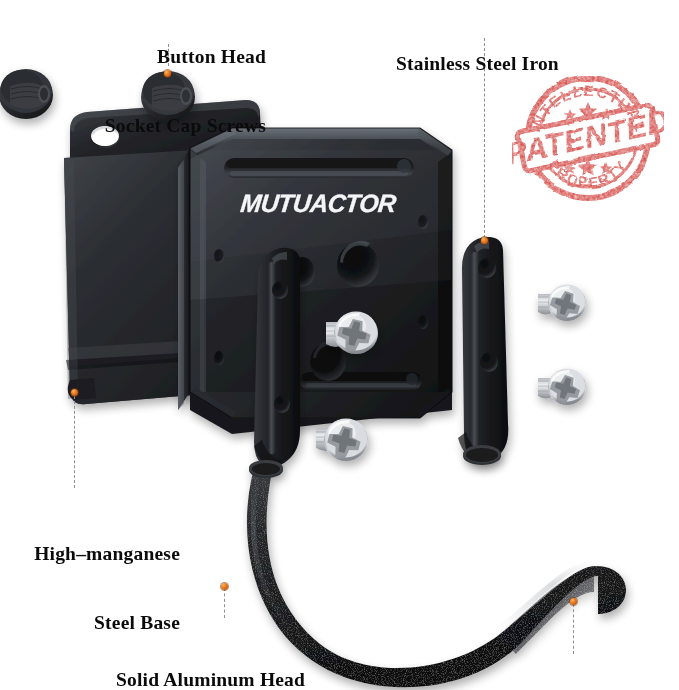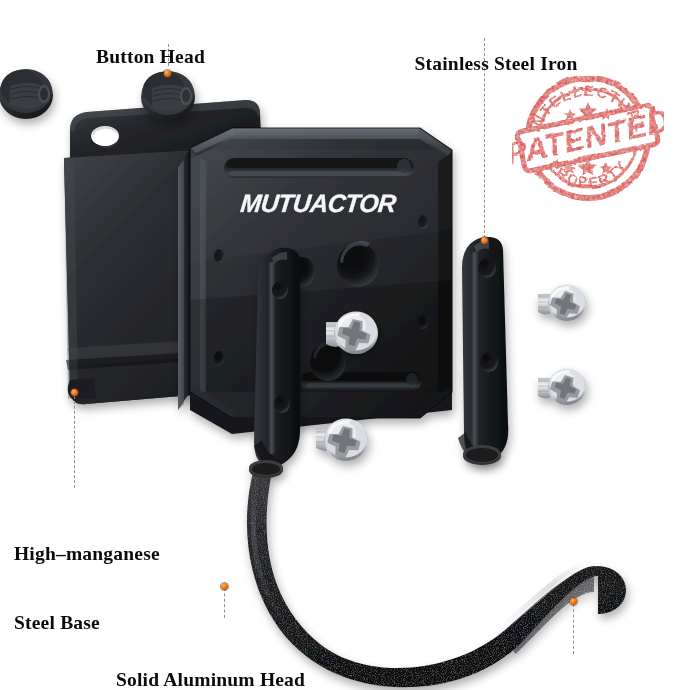--- a/index.html
+++ b/index.html
@@ -18,21 +18,21 @@
   }
   .callout-label {
     position: absolute;
     color: #0b0b0b;
     font-family: "Liberation Serif", "DejaVu Serif", serif;
     font-weight: 700;
     font-size: 19.5px;
     line-height: 23px;
     letter-spacing: 0.2px;
     white-space: pre;
-    text-align: left;
+    text-align: right;
   }
   .leader {
     position: absolute;
     border-left: 1.4px dashed #8f8f8f;
     width: 0;
   }
   .dot {
     position: absolute;
     width: 7px;
     height: 7px;
@@ -438,23 +438,24 @@
   <div class="leader" style="left:573px; top:604px; height:50px;"></div>
 
   <div class="dot" style="left:164px; top:70px;"></div>
   <div class="dot" style="left:481px; top:237px;"></div>
   <div class="dot" style="left:71px; top:389px;"></div>
   <div class="dot" style="left:221px; top:583px;"></div>
   <div class="dot" style="left:570px; top:598px;"></div>
 
   <div class="callout-label" style="left:96px; top:-1px; width:170px;">
     <div>Button Head</div>
-  </div>
-
-  <div class="callout-label" style="left:396px; top:6px; width:200px; text-align:center;">
+    <div>Socket Cap Screws</div>
+  </div>
+
+  <div class="callout-label" style="left:396px; top:6px; width:200px; text-align:left;">
     <div>Stainless Steel Iron</div>
   </div>
 
   <div class="callout-label" style="left:14px; top:496px; width:166px;">
     <div>High–manganese</div>
     <div>Steel Base</div>
   </div>
 
   <div class="callout-label" style="left:116px; top:622px; width:212px; text-align:left;">
     <div>Solid Aluminum Head</div>

